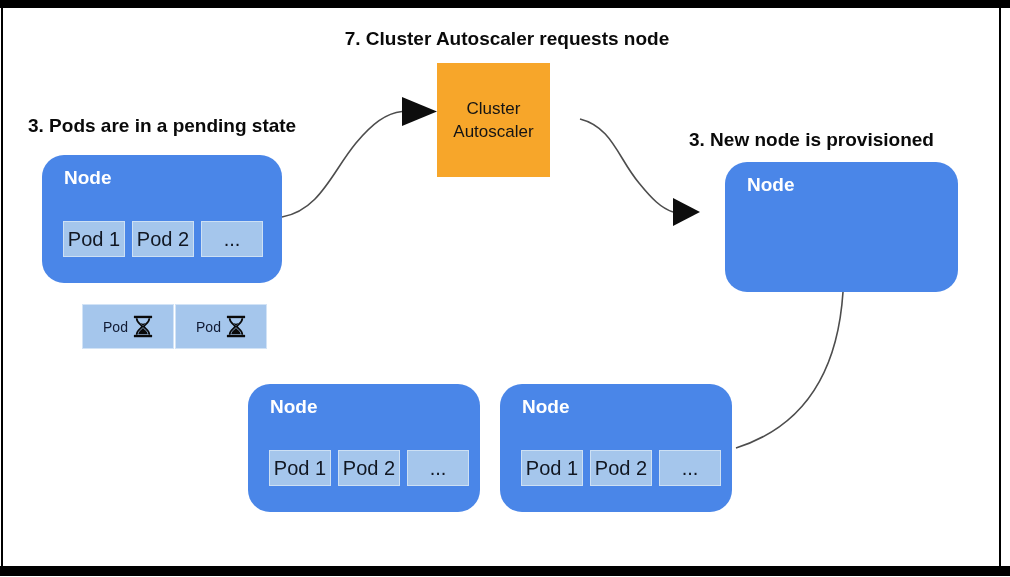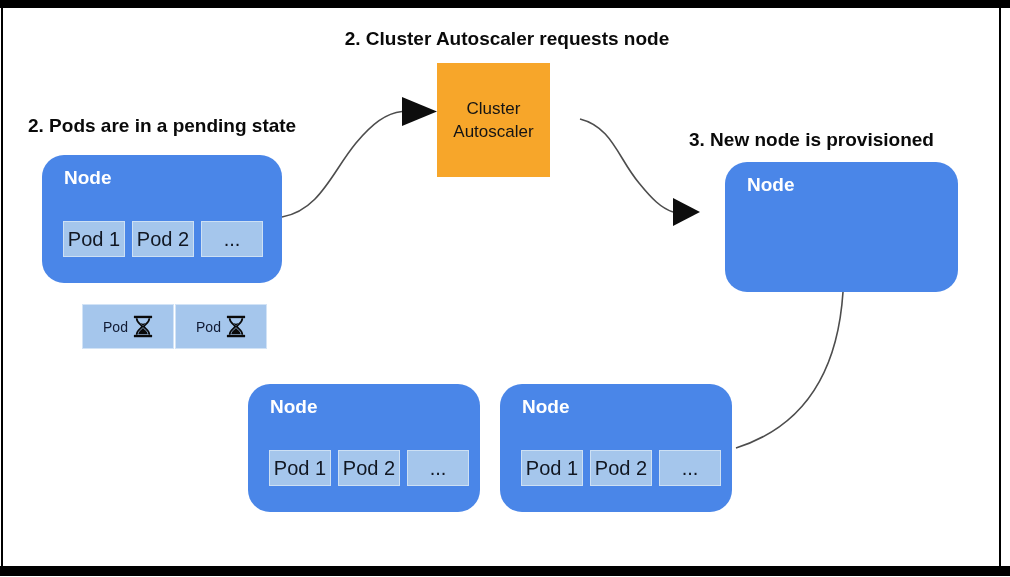--- a/index.html
+++ b/index.html
@@ -94,22 +94,22 @@
 <div class="canvas">
 
   <svg class="connectors" viewBox="0 0 1010 577">
     <path d="M282,217 C320,210 332,172 356,143 C372,124 386,113 402,111.5" fill="none" stroke="#4d4d4d" stroke-width="1.6"></path>
     <polygon points="402,97 402,126 437,111.5" fill="#0d0d0d"></polygon>
     <path d="M580,119 C612,127 618,158 639,183 C652,199 661,208 673,212" fill="none" stroke="#4d4d4d" stroke-width="1.6"></path>
     <polygon points="673,198 673,226 700,212" fill="#0d0d0d"></polygon>
     <path d="M843,292 C839,352 818,422 736,448" fill="none" stroke="#4d4d4d" stroke-width="1.6"></path>
   </svg>
 
-  <div class="caption caption-1">2. Pods are in a pending state</div>
-  <div class="caption caption-2">2. Cluster Autoscaler requests node</div>
+  <div class="caption caption-1">3. Pods are in a pending state</div>
+  <div class="caption caption-2">7. Cluster Autoscaler requests node</div>
   <div class="caption caption-3">3. New node is provisioned</div>
 
   <div class="node node-pending">
     <div class="node-title">Node</div>
     <div class="pods-row">
       <div class="pod-chip">Pod 1</div>
       <div class="pod-chip">Pod 2</div>
       <div class="pod-chip">...</div>
     </div>
   </div>

